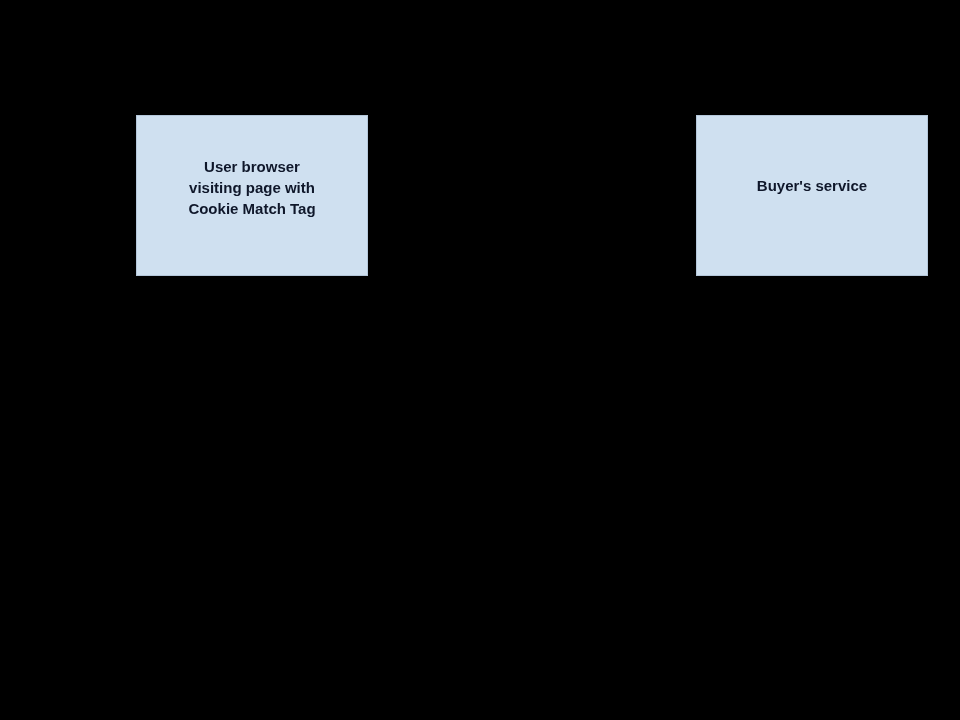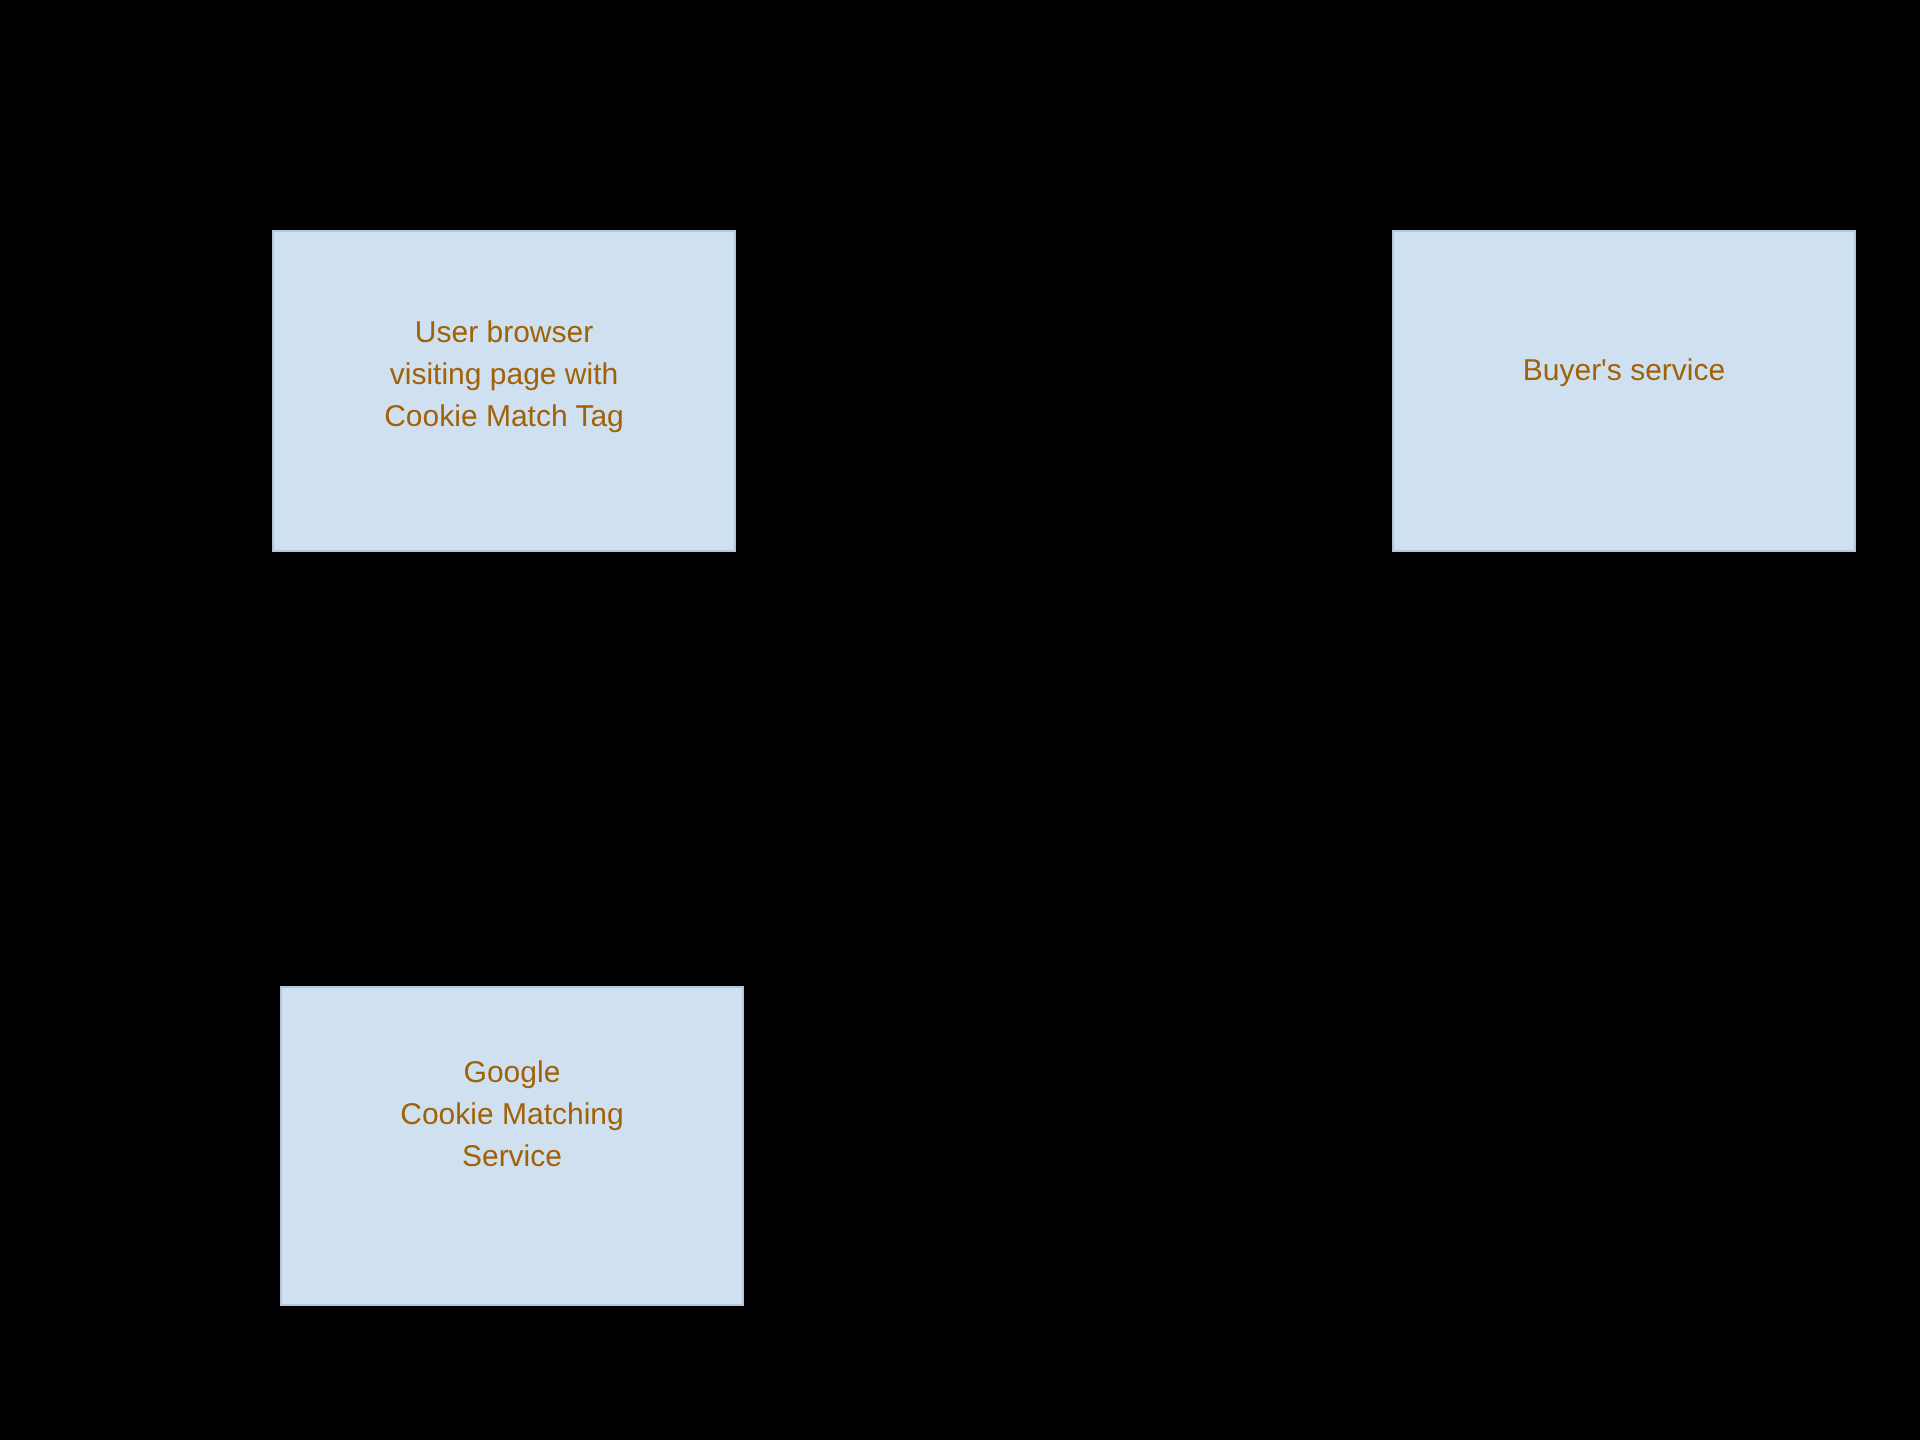--- a/index.html
+++ b/index.html
@@ -23,25 +23,25 @@
     position: absolute;
     box-sizing: border-box;
     background: #cfe0f0;
     border: 1px solid #b4c7da;
     display: flex;
     align-items: center;
     justify-content: center;
     text-align: center;
   }
   .node-label {
-    color: #a16207;
+    color: #0f172a;
     font-family: "Liberation Sans", sans-serif;
     font-size: 15px;
     line-height: 21px;
-    font-weight: normal;
+    font-weight: bold;
     white-space: pre-line;
     padding: 0 6px;
   }
   
   #node-user-browser {
     left: 136px;
     top: 115px;
     width: 232px;
     height: 161px;
   }
@@ -76,19 +76,14 @@
   <div class="node" id="node-user-browser">
     <span class="node-label">User browser
 visiting page with
 Cookie Match Tag</span>
   </div>
 
   <div class="node" id="node-buyers-service">
     <span class="node-label">Buyer's service</span>
   </div>
 
-  <div class="node" id="node-google-cookie-matching">
-    <span class="node-label">Google
-Cookie Matching
-Service</span>
-  </div>
 
 </div>
 
 </body></html>

